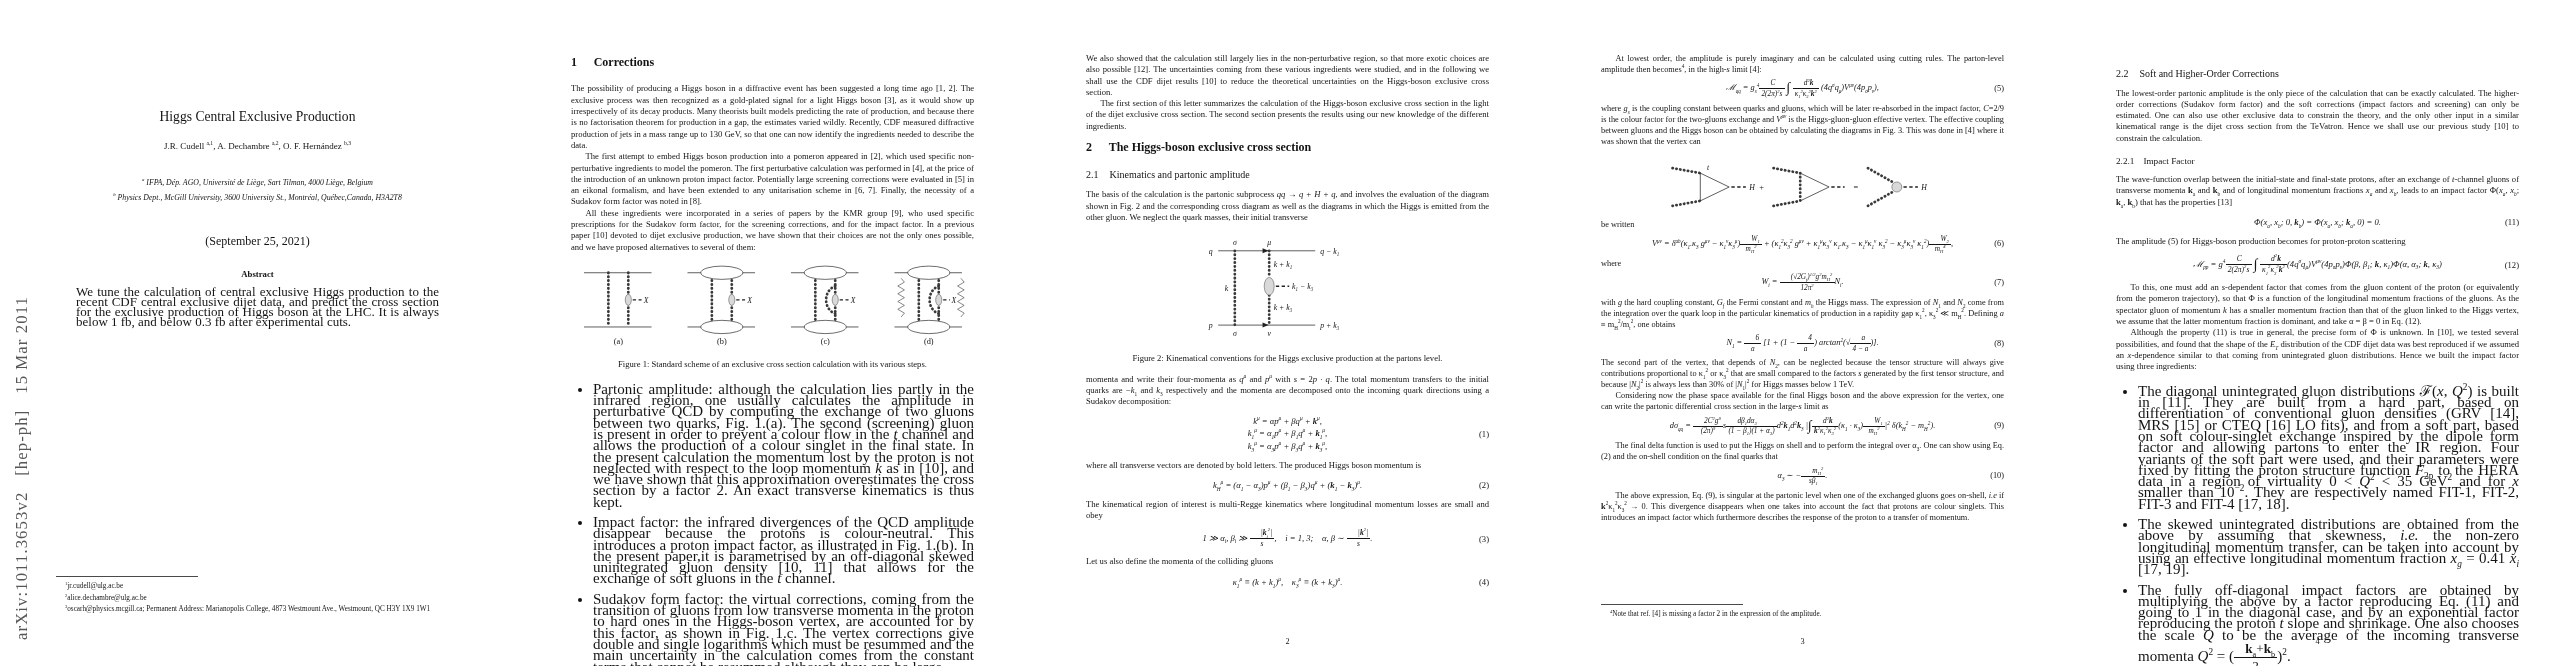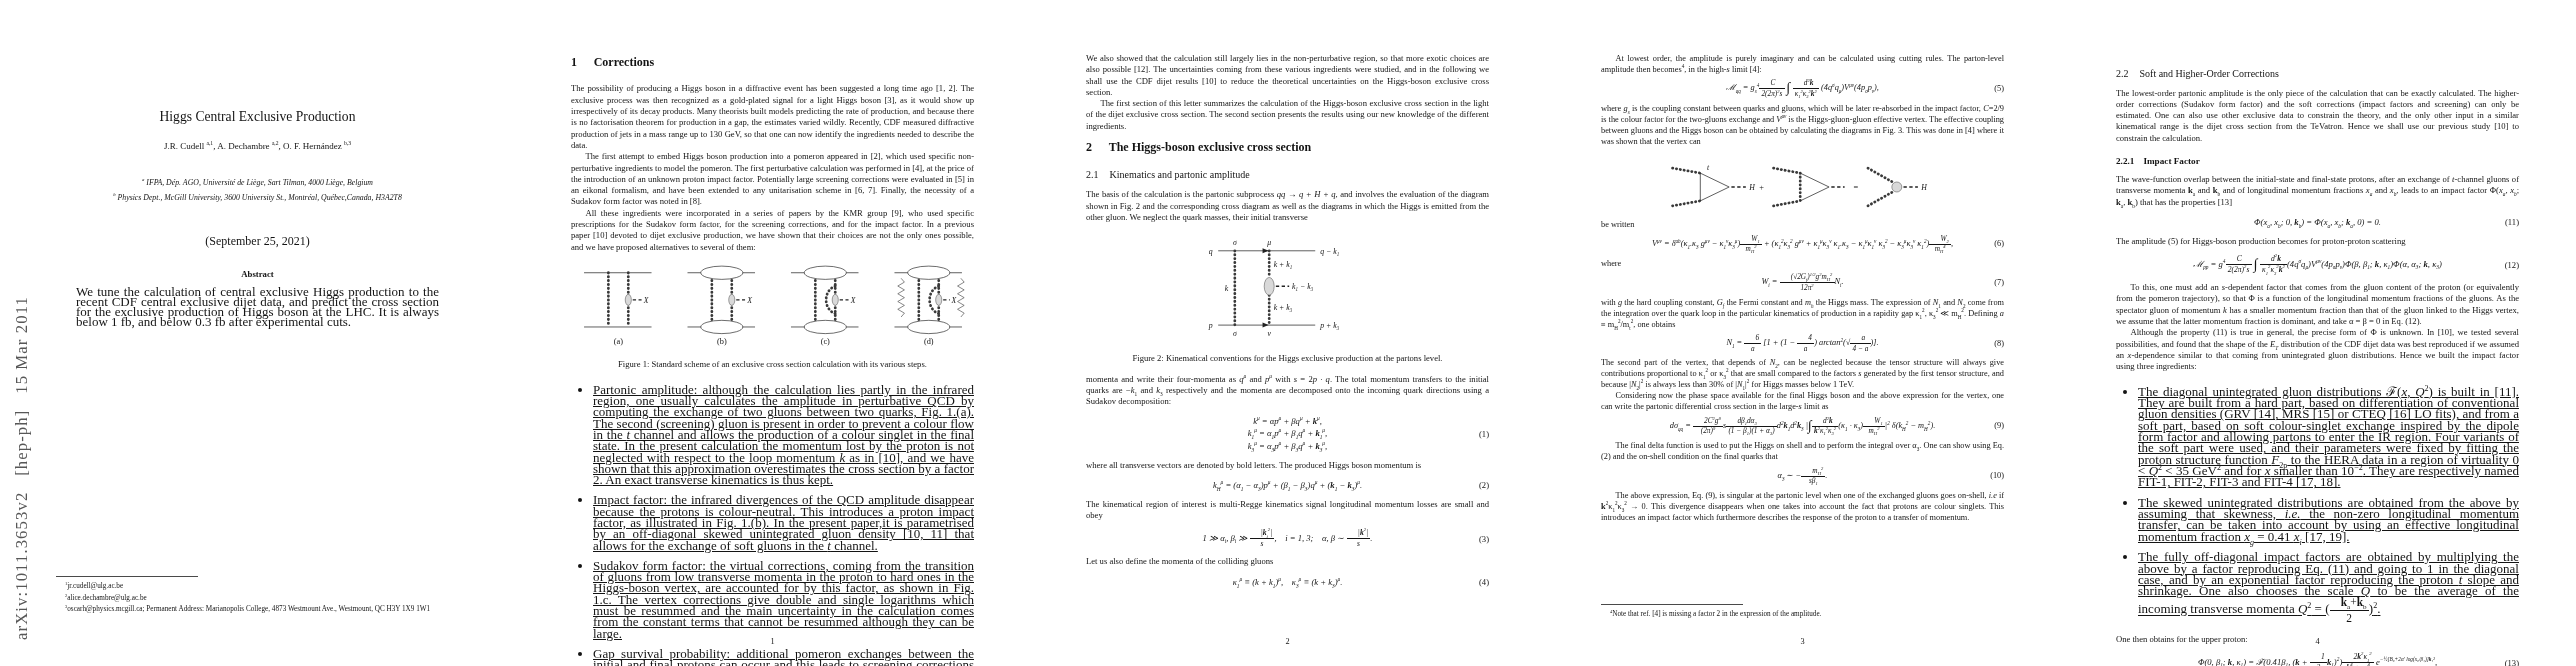--- a/index.html
+++ b/index.html
@@ -16,28 +16,28 @@
   .authors { text-align:center; font-size:9px; }
   .affil   { text-align:center; font-size:7.8px; font-style:italic; line-height:14.5px; }
   .date    { text-align:center; font-size:12px; }
   .abshead { text-align:center; font-size:8.7px; font-weight:bold; }
   .abstract{ margin:7.8px 20px 0 20px; text-align:justify; font-size:13px; line-height:10px; }
 
   .h1 { font-size:12px; font-weight:bold; margin:2.2px 0 13.3px 0; }
   .h1 .snum { margin-right:16.7px; }
   .h2 { font-size:10px; font-weight:normal; margin:14.5px 0 9px 0; }
   .h2 .snum { margin-right:11px; }
-  .h3 { font-size:9.2px; font-weight:bold; margin:12.2px 0 7.8px 0; }
+  .h3 { font-size:9.2px; font-weight:normal; margin:12.2px 0 7.8px 0; }
   .h3 .snum { margin-right:9px; }
 
   .caption { text-align:center; margin:9px auto 4.4px auto; font-size:8.6px; line-height:11.3px; }
   .caption.left { text-align:justify; margin:6.7px 0 3.3px 0; }
 
   ul.bl { margin:13.3px 0 0 0; padding-left:22px; }
-  ul.bl li { margin-bottom:9px; font-size:13px; line-height:11.3px; text-align:justify;text-decoration:underline; }
+  ul.bl li { margin-bottom:9px; font-size:15px; line-height:11.3px; text-align:justify; }
 
   
   .eqwrap { position:relative; margin:7.8px 0; text-align:center; font-size:8.6px; line-height:12.2px; }
   .eq { display:inline-block; font-style:italic; max-width:356px; }
   .eqnum { position:absolute; right:0; top:50%; transform:translateY(-50%); font-style:normal; }
   sup,sub { font-size:0.62em; line-height:0; }
   .frac { display:inline-block; vertical-align:middle; text-align:center; font-size:0.88em; line-height:1.15; }
   .frac .fn { display:block; padding:0 2.2px 0.6px 2.2px; border-bottom:0.6px solid #141414; }
   .frac .fd { display:block; padding:0.6px 2.2px 0 2.2px; }
   .int { font-size:1.7em; font-style:normal; vertical-align:-0.12em; line-height:0; }
@@ -196,21 +196,21 @@
     <text x="70" y="181" text-anchor="middle">σ</text>
     <text x="132" y="181" text-anchor="middle">ν</text>
   </svg>
 </div>
       <div class="caption">Figure 2: Kinematical conventions for the Higgs exclusive production at the partons level.</div>
       <div class="gap" style="height: 4.4px;"></div>
       <div class="p">momenta and write their four-momenta as <i>q<sup>μ</sup></i> and <i>p<sup>μ</sup></i> with <i>s</i> = 2<i>p · q</i>. The total momentum transfers to the initial quarks are −<i>k</i><sub>1</sub> and <i>k</i><sub>3</sub> respectively and the momenta are decomposed onto the incoming quark directions using a Sudakov decomposition:</div>
       <div class="eqwrap"><div class="eq"><span>k<sup>μ</sup> = αp<sup>μ</sup> + βq<sup>μ</sup> + <b>k</b><sup>μ</sup>,</span><br><span>k<sub>1</sub><sup>μ</sup> = α<sub>1</sub>p<sup>μ</sup> + β<sub>1</sub>q<sup>μ</sup> + <b>k</b><sub>1</sub><sup>μ</sup>,</span><br><span>k<sub>3</sub><sup>μ</sup> = α<sub>3</sub>p<sup>μ</sup> + β<sub>3</sub>q<sup>μ</sup> + <b>k</b><sub>3</sub><sup>μ</sup>,</span></div><span class="eqnum">(1)</span></div>
       <div class="p">where all transverse vectors are denoted by bold letters. The produced Higgs boson momentum is</div>
       <div class="eqwrap"><div class="eq">k<sub>H</sub><sup>μ</sup> = (α<sub>1</sub> − α<sub>3</sub>)p<sup>μ</sup> + (β<sub>1</sub> − β<sub>3</sub>)q<sup>μ</sup> + (<b>k</b><sub>1</sub> − <b>k</b><sub>3</sub>)<sup>μ</sup>.</div><span class="eqnum">(2)</span></div>
-      <div class="p">The kinematical region of interest is multi-Regge kinematics signal longitudinal momentum losses are small and obey</div>
+      <div class="p">The kinematical region of interest is multi-Regge kinematics where longitudinal momentum losses are small and obey</div>
       <div class="eqwrap"><div class="eq">1 ≫ α<sub>i</sub>, β<sub>i</sub> ≫ <span class="frac"><span class="fn">|<b>k</b><sub>i</sub><sup>2</sup>|</span><span class="fd">s</span></span>, i = 1, 3; α, β ∼ <span class="frac"><span class="fn">|<b>k</b><sup>2</sup>|</span><span class="fd">s</span></span>.</div><span class="eqnum">(3)</span></div>
       <div class="p">Let us also define the momenta of the colliding gluons</div>
       <div class="eqwrap"><div class="eq">κ<sub>1</sub><sup>μ</sup> ≡ (k + k<sub>1</sub>)<sup>μ</sup>, κ<sub>3</sub><sup>μ</sup> ≡ (k + k<sub>3</sub>)<sup>μ</sup>.</div><span class="eqnum">(4)</span></div>
       <div class="pagenum">2</div>
     </div>
     <div class="page dense">
       <div class="p indent">At lowest order, the amplitude is purely imaginary and can be calculated using cutting rules. The parton-level amplitude then becomes<sup>4</sup>, in the high-<i>s</i> limit [4]:</div>
       <div class="eqwrap"><div class="eq">ℳ<sub>qq</sub> = g<sub>s</sub><sup>4</sup><span class="frac"><span class="fn">C</span><span class="fd">2(2π)<sup>2</sup>s</span></span> <span class="int">∫</span> <span class="frac"><span class="fn">d<sup>2</sup><b>k</b></span><span class="fd">κ<sub>1</sub><sup>2</sup>κ<sub>3</sub><sup>2</sup><b>k</b><sup>2</sup></span></span> (4q<sup>σ</sup>q<sub>μ</sub>)V<sup>μν</sup>(4p<sub>σ</sub>p<sub>ν</sub>),</div><span class="eqnum">(5)</span></div>
       <div class="p">where <i>g<sub>s</sub></i> is the coupling constant between quarks and gluons, which will be later re-absorbed in the impact factor, <i>C</i>=2/9 is the colour factor for the two-gluons exchange and <i>V<sup>μν</sup></i> is the Higgs-gluon-gluon effective vertex. The effective coupling between gluons and the Higgs boson can be obtained by calculating the diagrams in Fig. 3. This was done in [4] where it was shown that the vertex can</div>
       <div class="figwrap">

